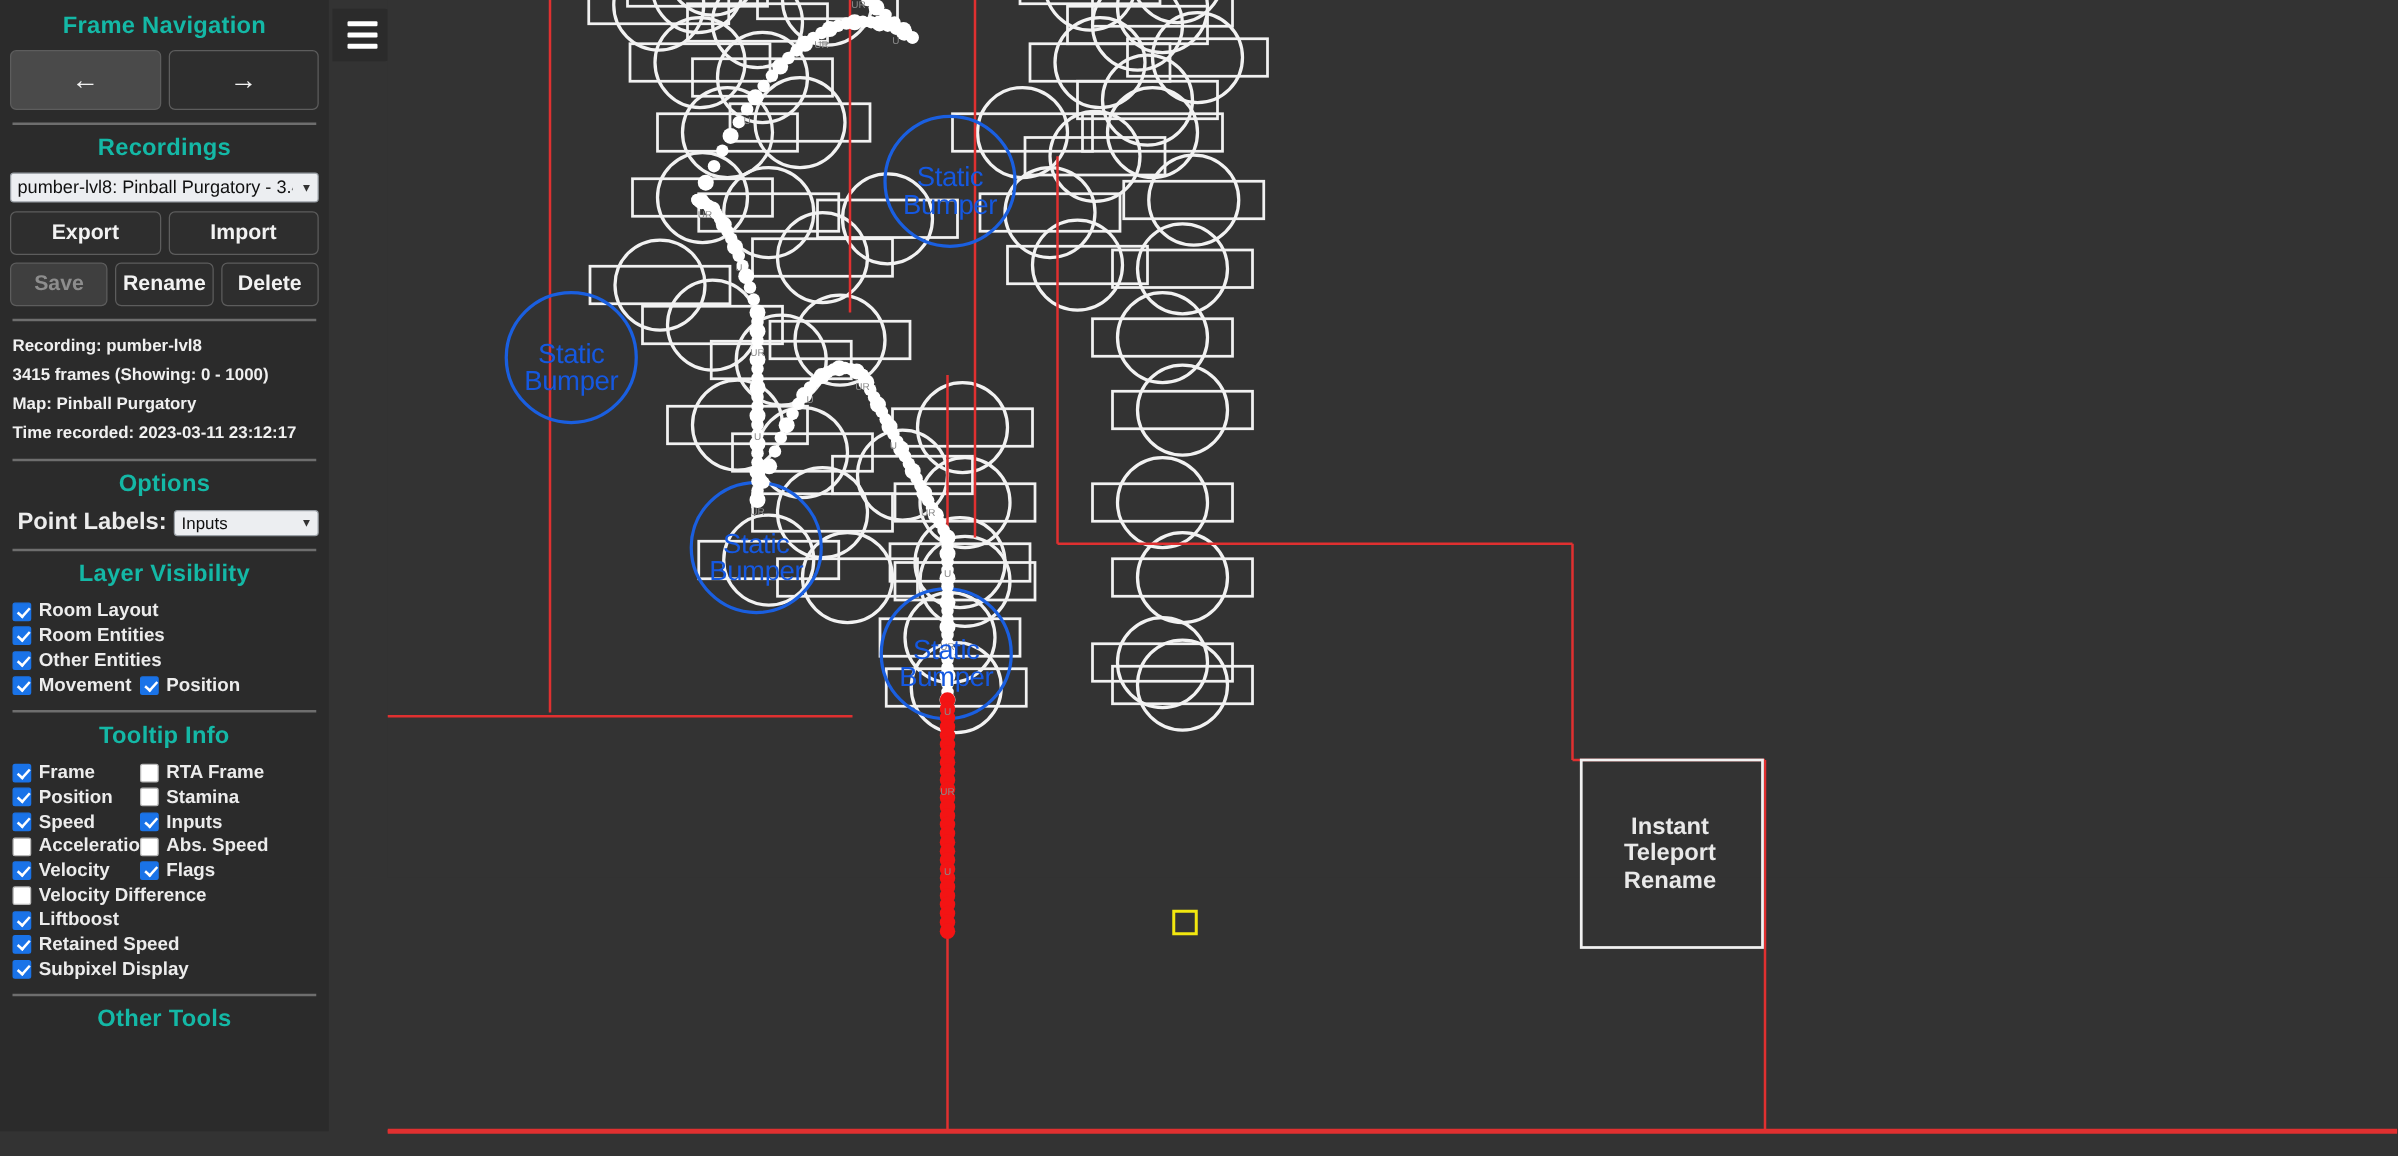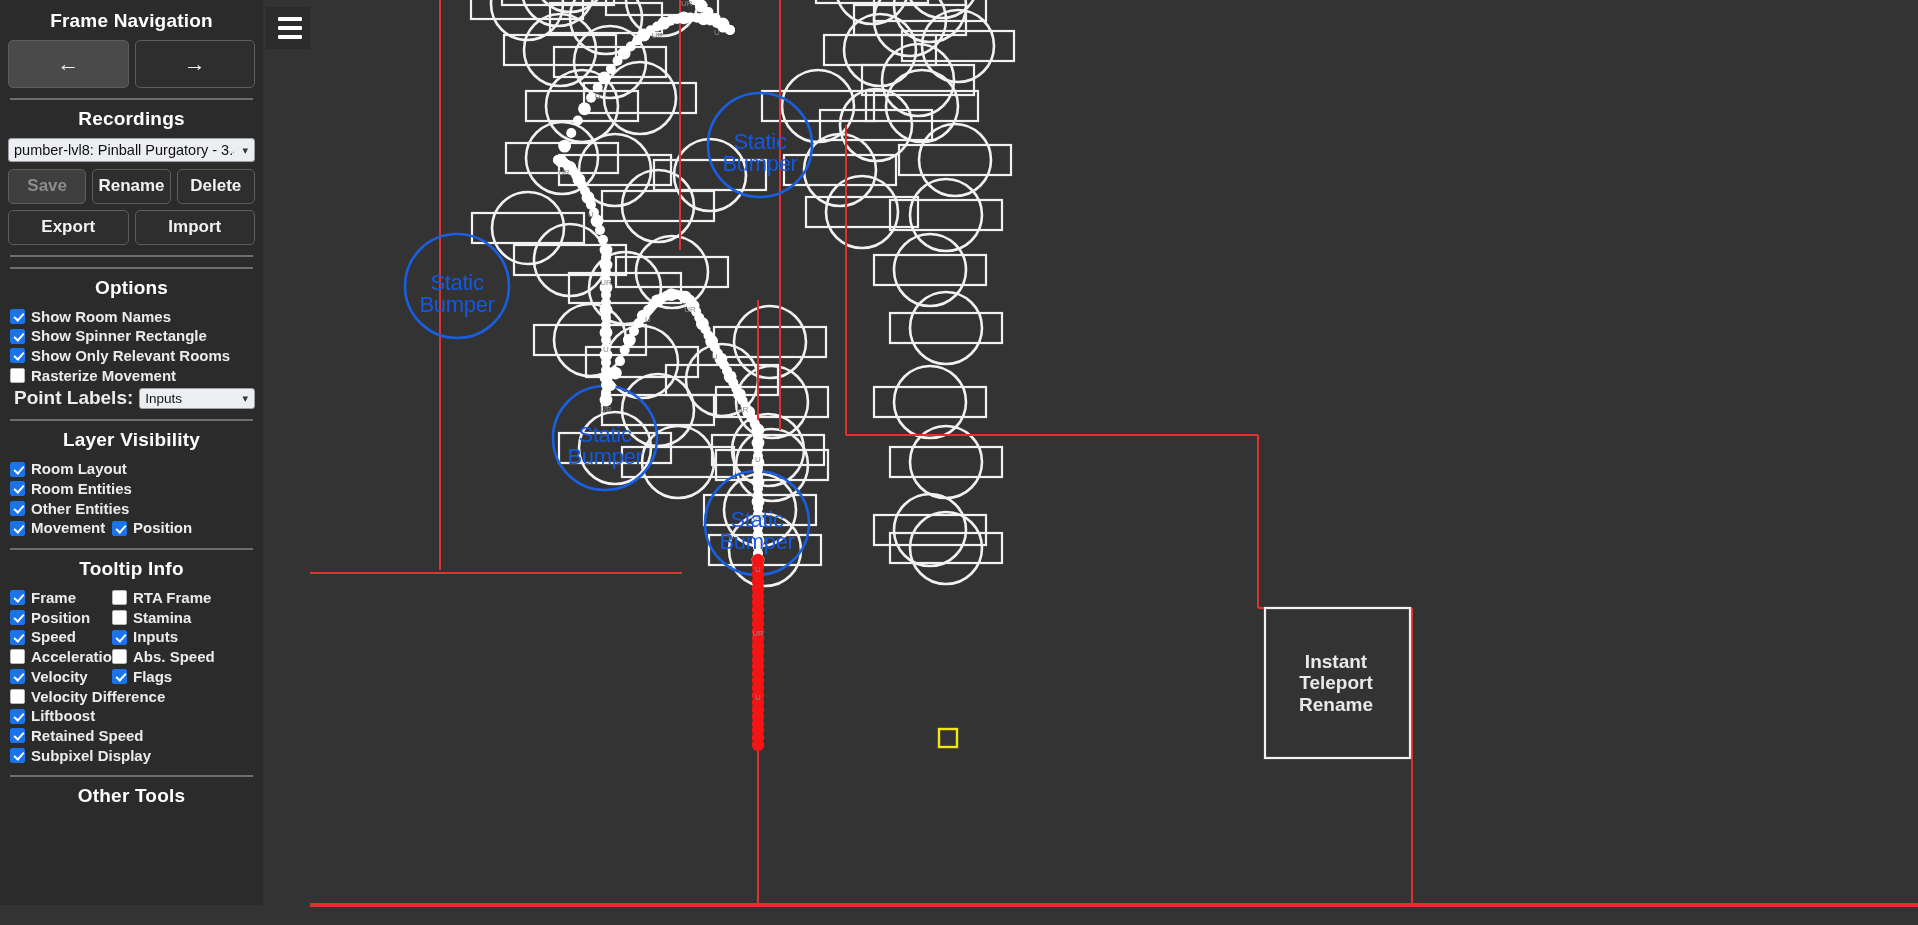--- a/index.html
+++ b/index.html
@@ -18,21 +18,21 @@
     width: 263px; height: 905px;
     background: #2b2b2b;
     color: #ececec;
     padding: 6px 8px 0 8px;
     overflow: hidden;
   }
   .sec-title {
     text-align: center;
     font-size: 19px;
     font-weight: bold;
-    color: #ffffff;
+    color: #14b8a6;
     margin: 4px 0 8px 0;
     letter-spacing: .2px;
   }
   .hr {
     height: 2px; background: #6e6e6e; border: 0;
     margin: 10px 2px 8px 2px;
   }
   .btn-row { display: flex; gap: 6px; margin-bottom: 6px; }
   .btn {
     flex: 1;
@@ -149,53 +149,41 @@
     <hr class="hr">
 
     <div class="sec-title">Recordings</div>
     <div class="select-wrap">
       <select class="drop">
         <option>pumber-lvl8: Pinball Purgatory - 3.4Kf</option>
       </select>
       <span class="chev">▾</span>
     </div>
     <div class="btn-row">
+      <div class="btn">Export</div>
+      <div class="btn">Import</div>
+    </div>
+    <div class="btn-row">
       <div class="btn disabled">Save</div>
       <div class="btn">Rename</div>
       <div class="btn">Delete</div>
     </div>
-    <div class="btn-row">
-      <div class="btn">Export</div>
-      <div class="btn">Import</div>
+
+    <hr class="hr">
+
+    <div class="info-block">
+      <div>Recording: pumber-lvl8</div>
+      <div>3415 frames (Showing: 0 - 1000)</div>
+      <div>Map: Pinball Purgatory</div>
+      <div>Time recorded: 2023-03-11 23:12:17</div>
     </div>
 
     <hr class="hr">
 
-
-    <hr class="hr">
-
     <div class="sec-title">Options</div>
-    <div id="options-list" class="chk-grid full">
-        <div class="chk-line">
-          <span class="chk on"></span>
-          <span>Show Room Names</span>
-        </div>
-        <div class="chk-line">
-          <span class="chk on"></span>
-          <span>Show Spinner Rectangle</span>
-        </div>
-        <div class="chk-line">
-          <span class="chk on"></span>
-          <span>Show Only Relevant Rooms</span>
-        </div>
-        <div class="chk-line">
-          <span class="chk"></span>
-          <span>Rasterize Movement</span>
-        </div>
-      </div>
     <div class="pl-row">
       <span class="lbl">Point Labels:</span>
       <span class="select-wrap">
         <select class="drop">
           <option>Inputs</option>
         </select>
         <span class="chev">▾</span>
       </span>
     </div>
 

